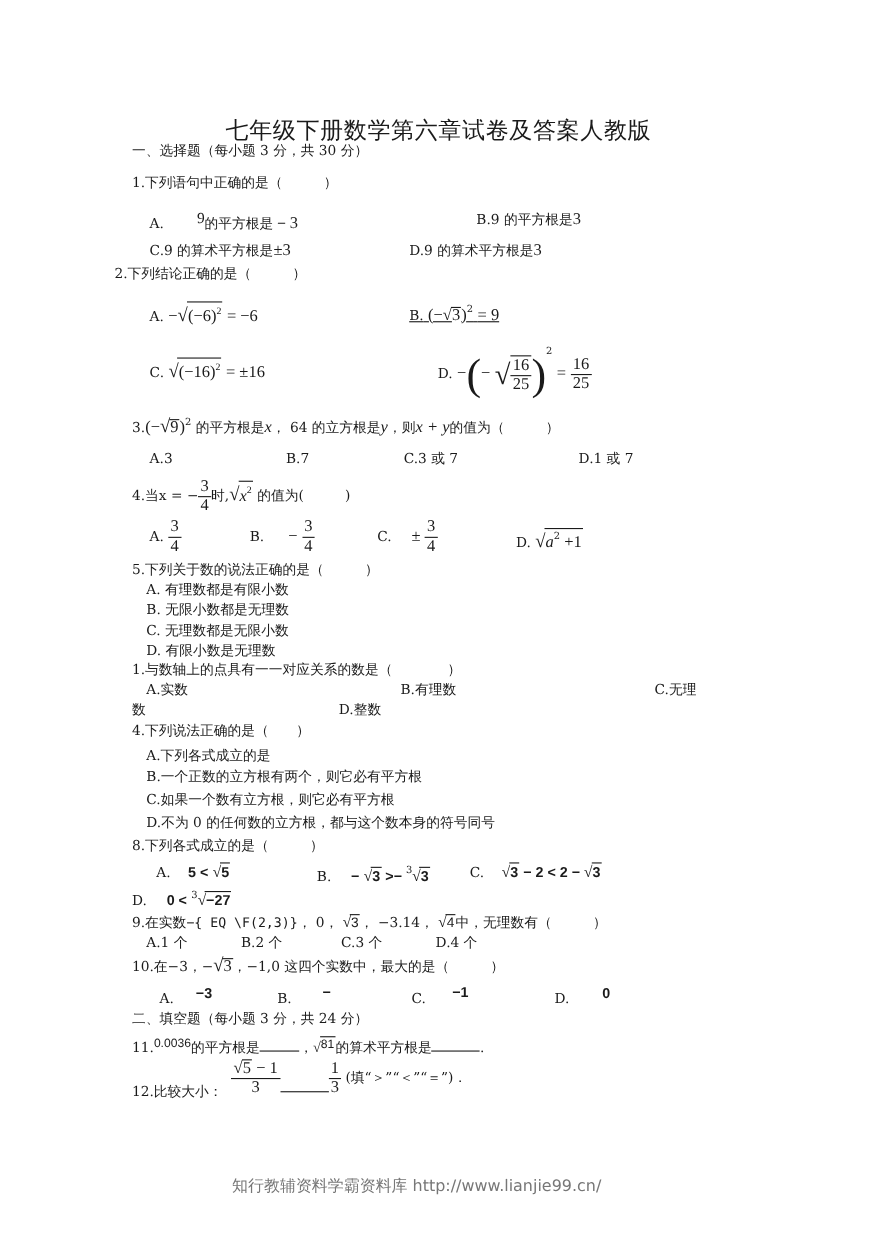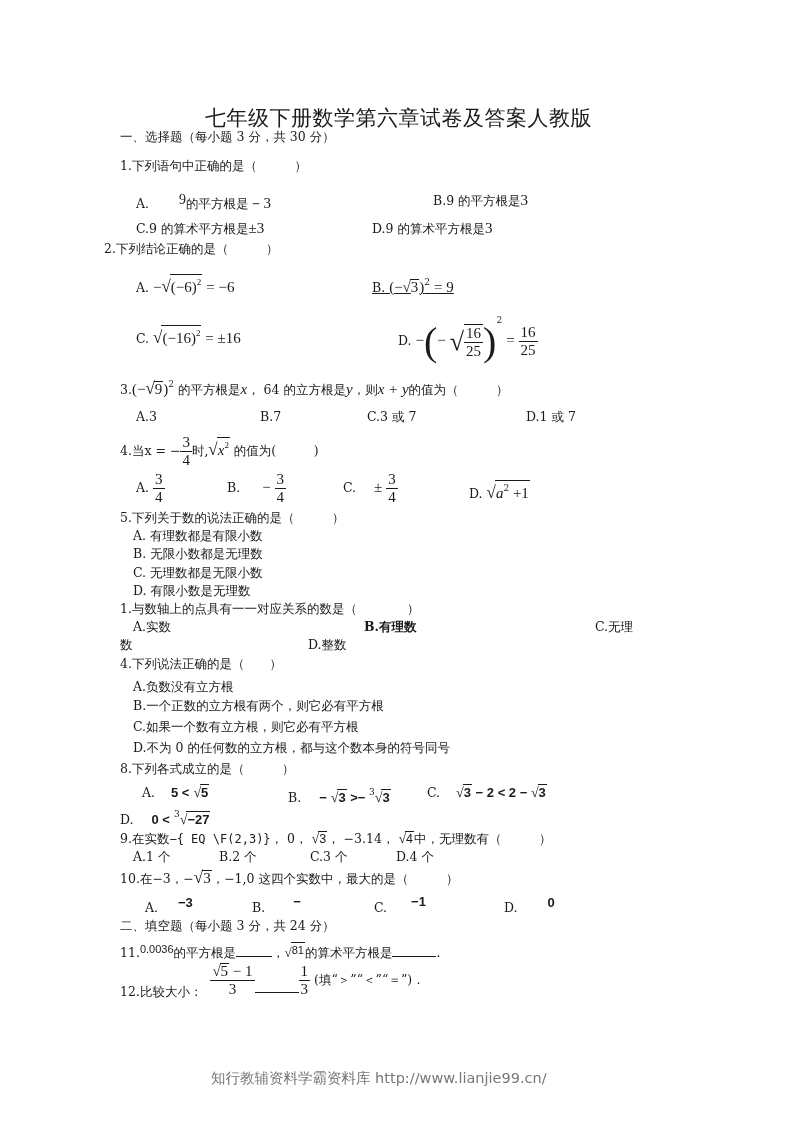--- a/index.html
+++ b/index.html
@@ -121,27 +121,27 @@
 </div>
 
 <div class="abs t" style="left:120px; top:510px;">5.下列关于数的说法正确的是（　　　）</div>
 <div class="abs t" style="left:133px; top:528px;">A.  有理数都是有限小数</div>
 <div class="abs t" style="left:133px; top:546px;">B.  无限小数都是无理数</div>
 <div class="abs t" style="left:133px; top:565px;">C.  无理数都是无限小数</div>
 <div class="abs t" style="left:133px; top:583px;">D.  有限小数是无理数</div>
 
 <div class="abs t" style="left:120px; top:601px;">1.与数轴上的点具有一一对应关系的数是（　　　　）</div>
 <div class="abs t" style="left:133px; top:619px;">A.实数</div>
-<div class="abs t" style="left:364px; top:619px;font-weight:bold;">B.有理数</div>
+<div class="abs t" style="left:364px; top:619px;">B.有理数</div>
 <div class="abs t" style="left:595px; top:619px;">C.无理</div>
 <div class="abs t" style="left:120px; top:637px;">数</div>
 <div class="abs t" style="left:308px; top:637px;">D.整数</div>
 
 <div class="abs t" style="left:120px; top:656px;">4.下列说法正确的是（　　）</div>
-<div class="abs t" style="left:133px; top:679px;">A.负数没有立方根</div>
+<div class="abs t" style="left:133px; top:679px;">A.下列各式成立的是</div>
 <div class="abs t" style="left:133px; top:698px;">B.一个正数的立方根有两个，则它必有平方根</div>
 <div class="abs t" style="left:133px; top:719px;">C.如果一个数有立方根，则它必有平方根</div>
 <div class="abs t" style="left:133px; top:740px;">D.不为 0 的任何数的立方根，都与这个数本身的符号同号</div>
 
 <div class="abs t" style="left:120px; top:761px;">8.下列各式成立的是（　　　）</div>
 <div class="abs t" style="left:142px; top:784px;">
   <span>A.</span>
   <span style="display:inline-block;width:8px;"></span>
   <span class="bold">5 &lt;</span>
   <span class="rad" style="font-size:14px">√</span><span class="sq bold">5</span>

